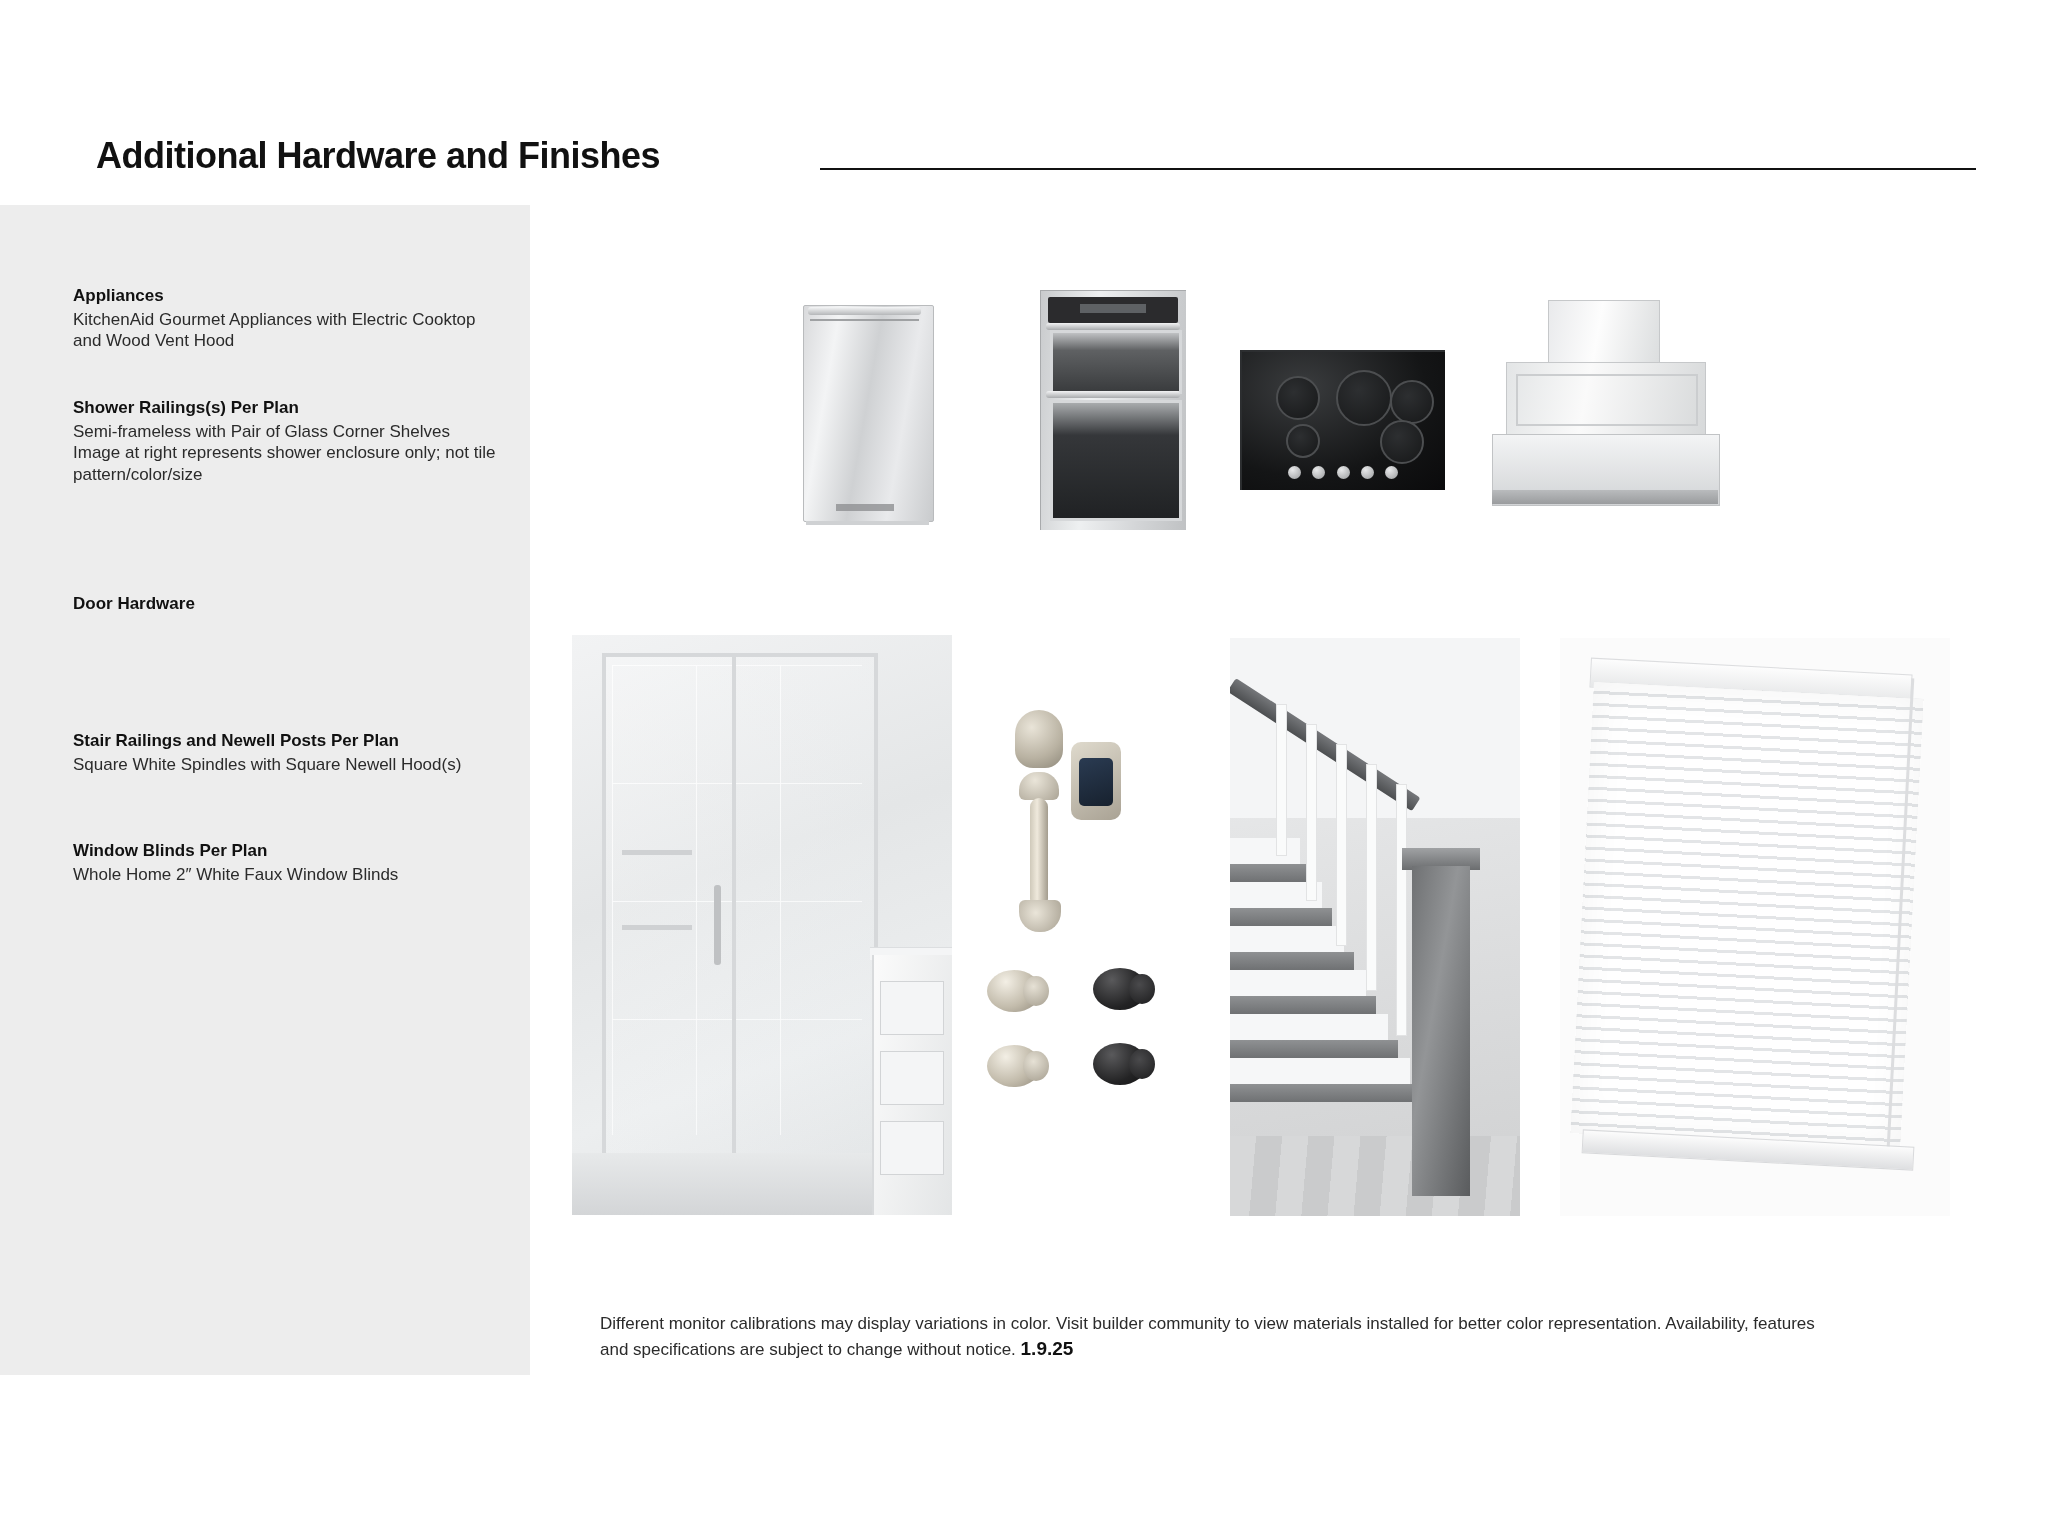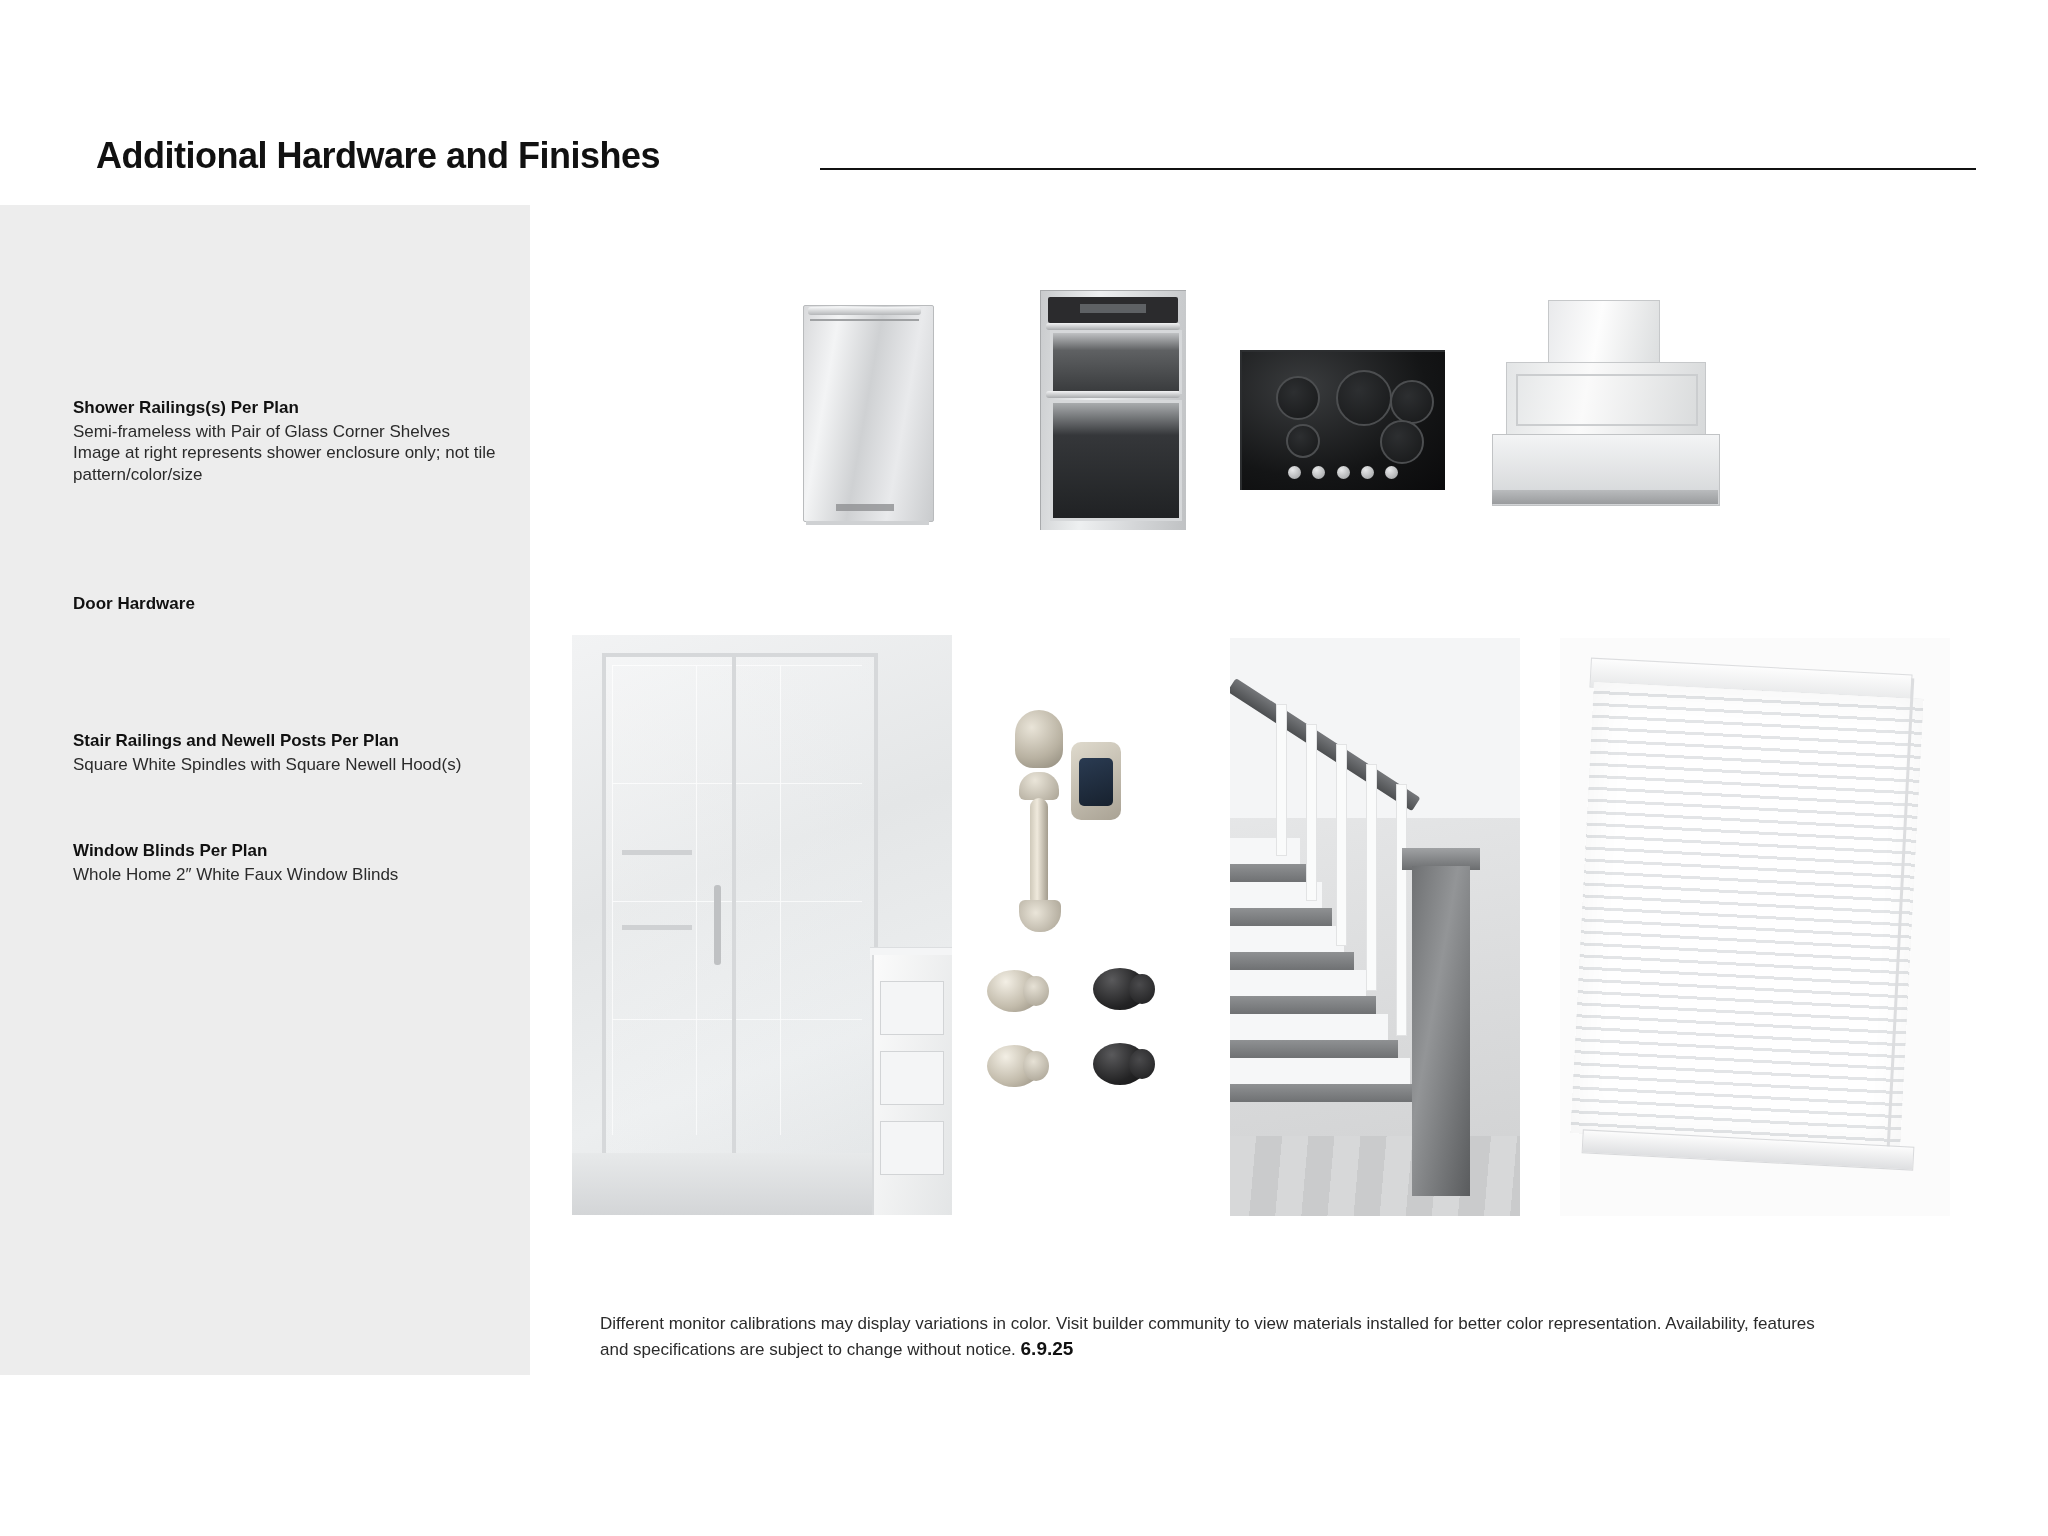--- a/index.html
+++ b/index.html
@@ -346,20 +346,24 @@
   }
 </style>
 </head>
 <body>
 
 <div id="page-title">Additional Hardware and Finishes</div>
 <div id="title-rule"></div>
 
 <div id="spec-panel">
 
+  <div class="spec-block" style="top: 80px;">
+    <p class="spec-head">Appliances</p>
+    <p class="spec-body">KitchenAid Gourmet Appliances with Electric Cooktop and Wood Vent Hood</p>
+  </div>
 
   <div class="spec-block" style="top: 192px;">
     <p class="spec-head">Shower Railings(s) Per Plan</p>
     <p class="spec-body" style="white-space: pre-line;">Semi-frameless with Pair of Glass Corner Shelves
 Image at right represents shower enclosure only; not tile pattern/color/size</p>
   </div>
 
   <div class="spec-block" style="top: 388px;">
     <p class="spec-head">Door Hardware</p>
   </div>
@@ -486,14 +490,14 @@
 
 <div class="photo" id="img-blinds">
   <div class="bl-head"></div>
   <div class="bl-body"></div>
   <div class="bl-cord"></div>
   <div class="bl-rail"></div>
 </div>
 
 <div id="disclaimer">
   <span>Different monitor calibrations may display variations in color.  Visit builder community to view materials installed for better color representation.  Availability, features and specifications are subject to change without notice.</span>
-  <span class="rev">6.9.25</span>
+  <span class="rev">1.9.25</span>
 </div>
 
 </body></html>

